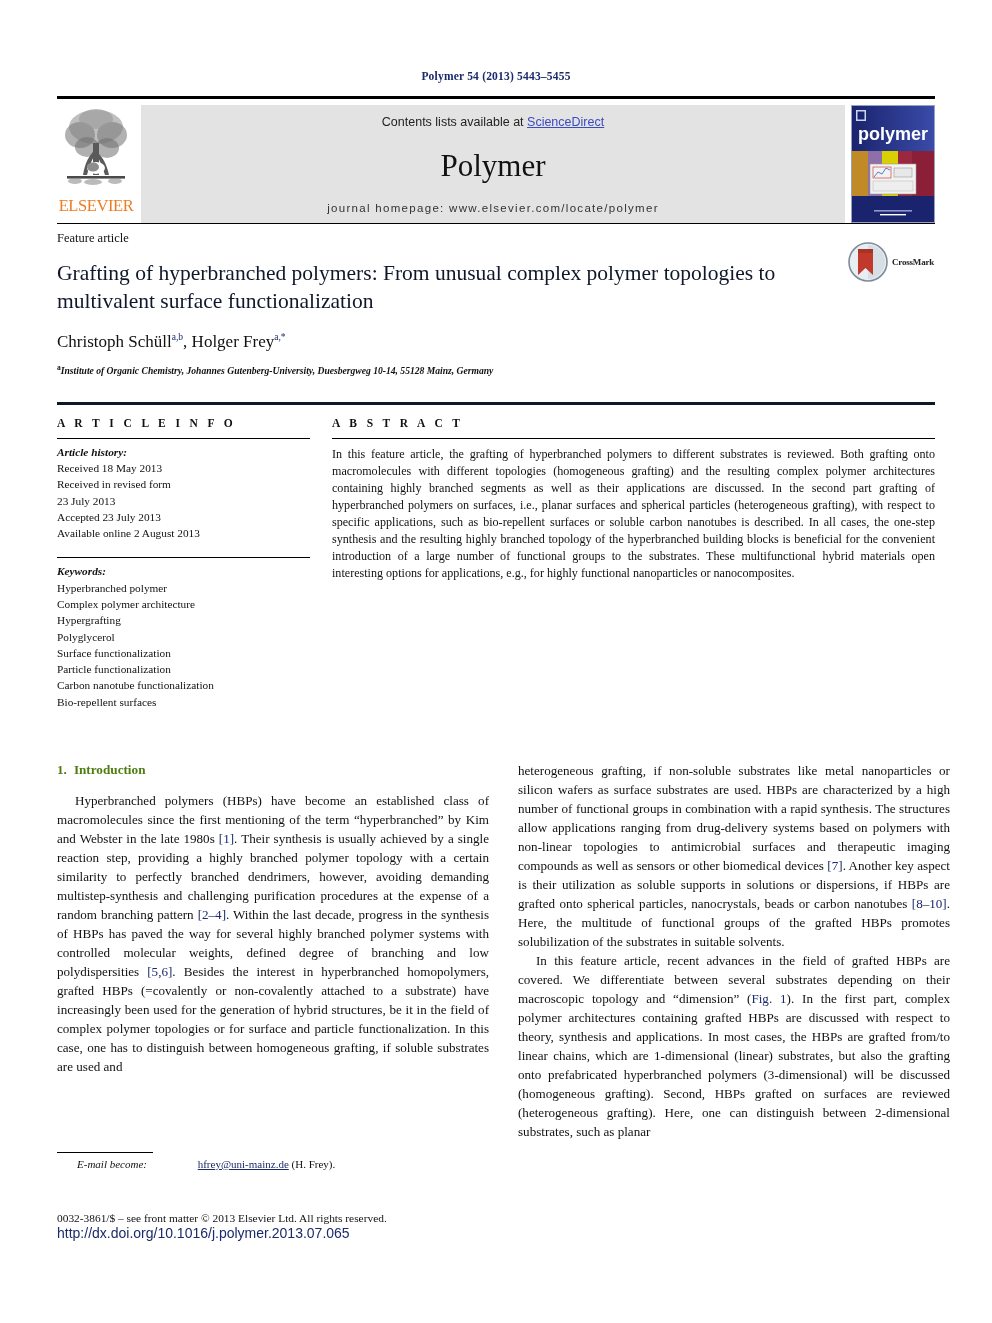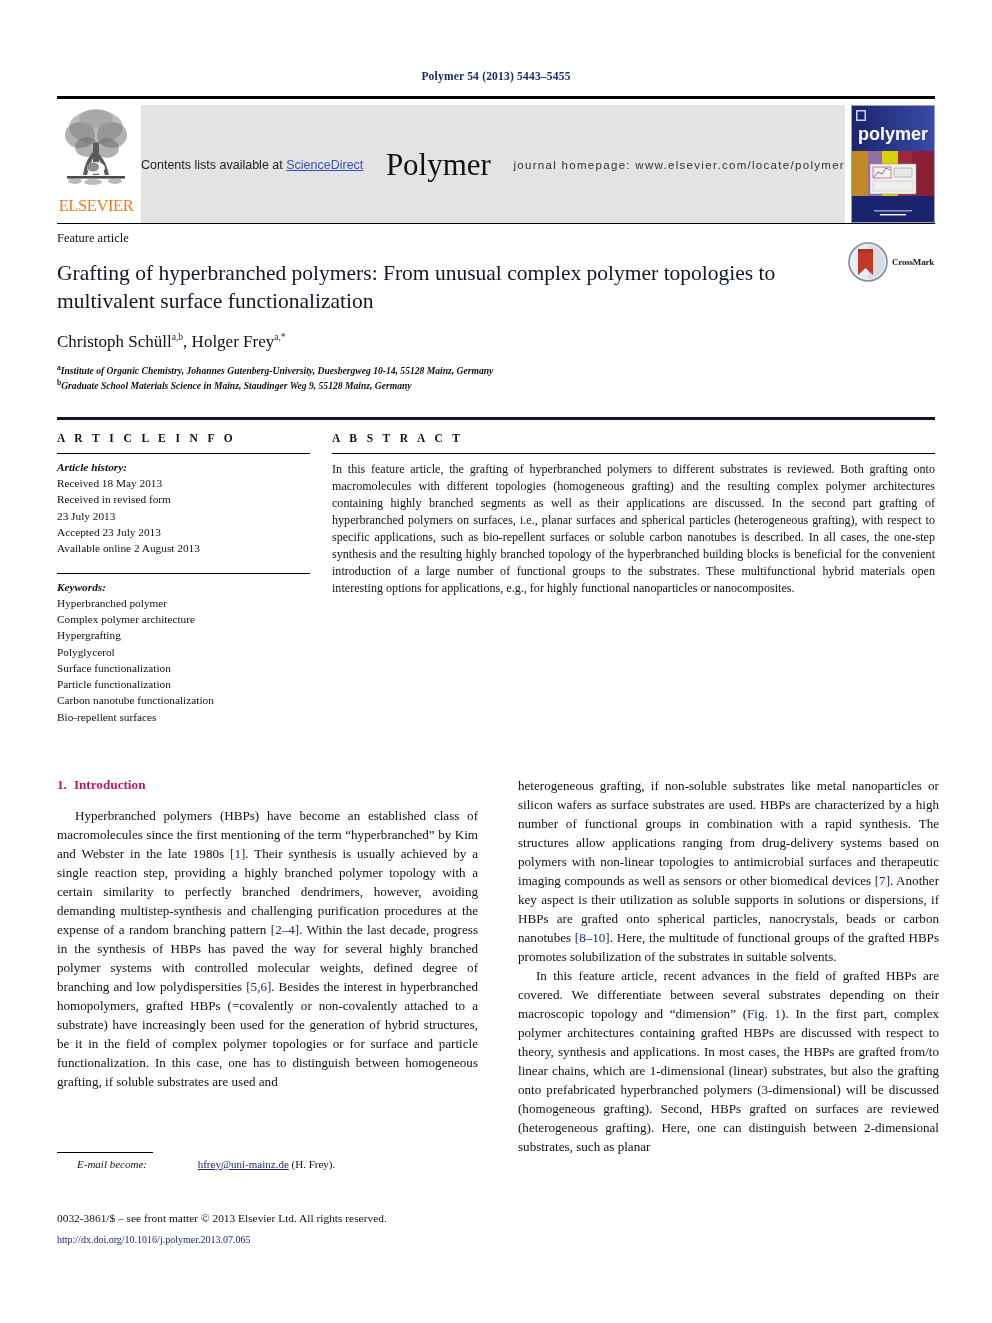--- a/index.html
+++ b/index.html
@@ -59,21 +59,21 @@
     letter-spacing: -0.4px;
     line-height: 1;
     margin-top: 1px;
   }
   .masthead-center {
     flex: 1 1 auto;
     background: #e3e3e3;
     margin-left: 6px;
     margin-right: 6px;
     display: flex;
-    flex-direction: row;
+    flex-direction: column;
     align-items: center;
     justify-content: space-between;
     padding: 10px 0 9px 0;
     box-sizing: border-box;
   }
   .contents-line {
     font-family: "Liberation Sans", sans-serif;
     font-size: 12.5px;
     color: #222;
   }
@@ -220,31 +220,31 @@
     position: relative;
   }
   .body-col {
     width: 437px;
     flex: 0 0 437px;
   }
   .sec-heading {
     font-family: "Liberation Serif", serif;
     font-weight: bold;
     font-size: 13.2px;
-    color: #be185d;
+    color: #4d7c0f;
     margin-bottom: 14px;
   }
   .sec-heading .num { margin-right: 7px; }
   p.body-p {
     font-family: "Liberation Serif", serif;
     font-size: 13.1px;
     line-height: 1.45;
     text-align: justify;
     color: #111;
-    margin: 0 16px 0 0;
+    margin: 0 5px 0 0;
     text-indent: 18px;
   }
   p.body-p + p.body-p { margin-top: 0; }
   .ref { color: #1b2a6b; }
 
   
   .footnote-area {
     position: absolute;
     left: 57px;
     top: 1152px;
@@ -268,24 +268,24 @@
     left: 57px;
     top: 1212px;
     width: 600px;
   }
   .footer-line1 {
     font-family: "Liberation Serif", serif;
     font-size: 11.4px;
     color: #111;
   }
   .footer-line2 {
-    font-family: Liberation Serif, serif;
-    font-size: 10px;
+    font-family: Liberation Sans, sans-serif;
+    font-size: 14px;
     color: #1b2a6b;
-    margin-top: 10px;
+    margin-top: 1px;
   }
 </style>
 </head>
 <body>
 
 <div class="page">
 
   <div class="running-head">Polymer 54 (2013) 5443–5455</div>
 
   <div class="masthead">
@@ -352,21 +352,20 @@
   </div>
 
   <div class="article-header">
     <div class="feature-label">Feature article</div>
     <h1 class="article-title">Grafting of hyperbranched polymers: From unusual complex polymer topologies to multivalent surface functionalization</h1>
     <div class="authors">
       <span>Christoph Schüll</span><sup>a,b</sup>, <span>Holger Frey</span><sup>a,*</sup>
     </div>
     <div class="affiliations">
       <div><sup>a</sup><span>Institute of Organic Chemistry, Johannes Gutenberg-University, Duesbergweg 10-14, 55128 Mainz, Germany</span></div>
-      <div><sup>b</sup><span>Graduate School Materials Science in Mainz, Staudinger Weg 9, 55128 Mainz, Germany</span></div>
     </div>
 
     <div class="crossmark">
       <svg width="42" height="42" viewBox="0 0 42 42">
         <circle cx="21" cy="21" r="19" fill="#e9eef3" stroke="#7f8b99" stroke-width="1.6"></circle>
         <path d="M21 4 A17 17 0 0 1 21 38 Z" fill="#d6dee6"></path>
         <path d="M11 8 L26 8 L26 34 L18.5 27 L11 34 Z" fill="#c0392b"></path>
         <path d="M11 8 L26 8 L26 12 L11 12 Z" fill="#a93226"></path>
       </svg>
       <span class="crossmark-text">CrossMark</span>

